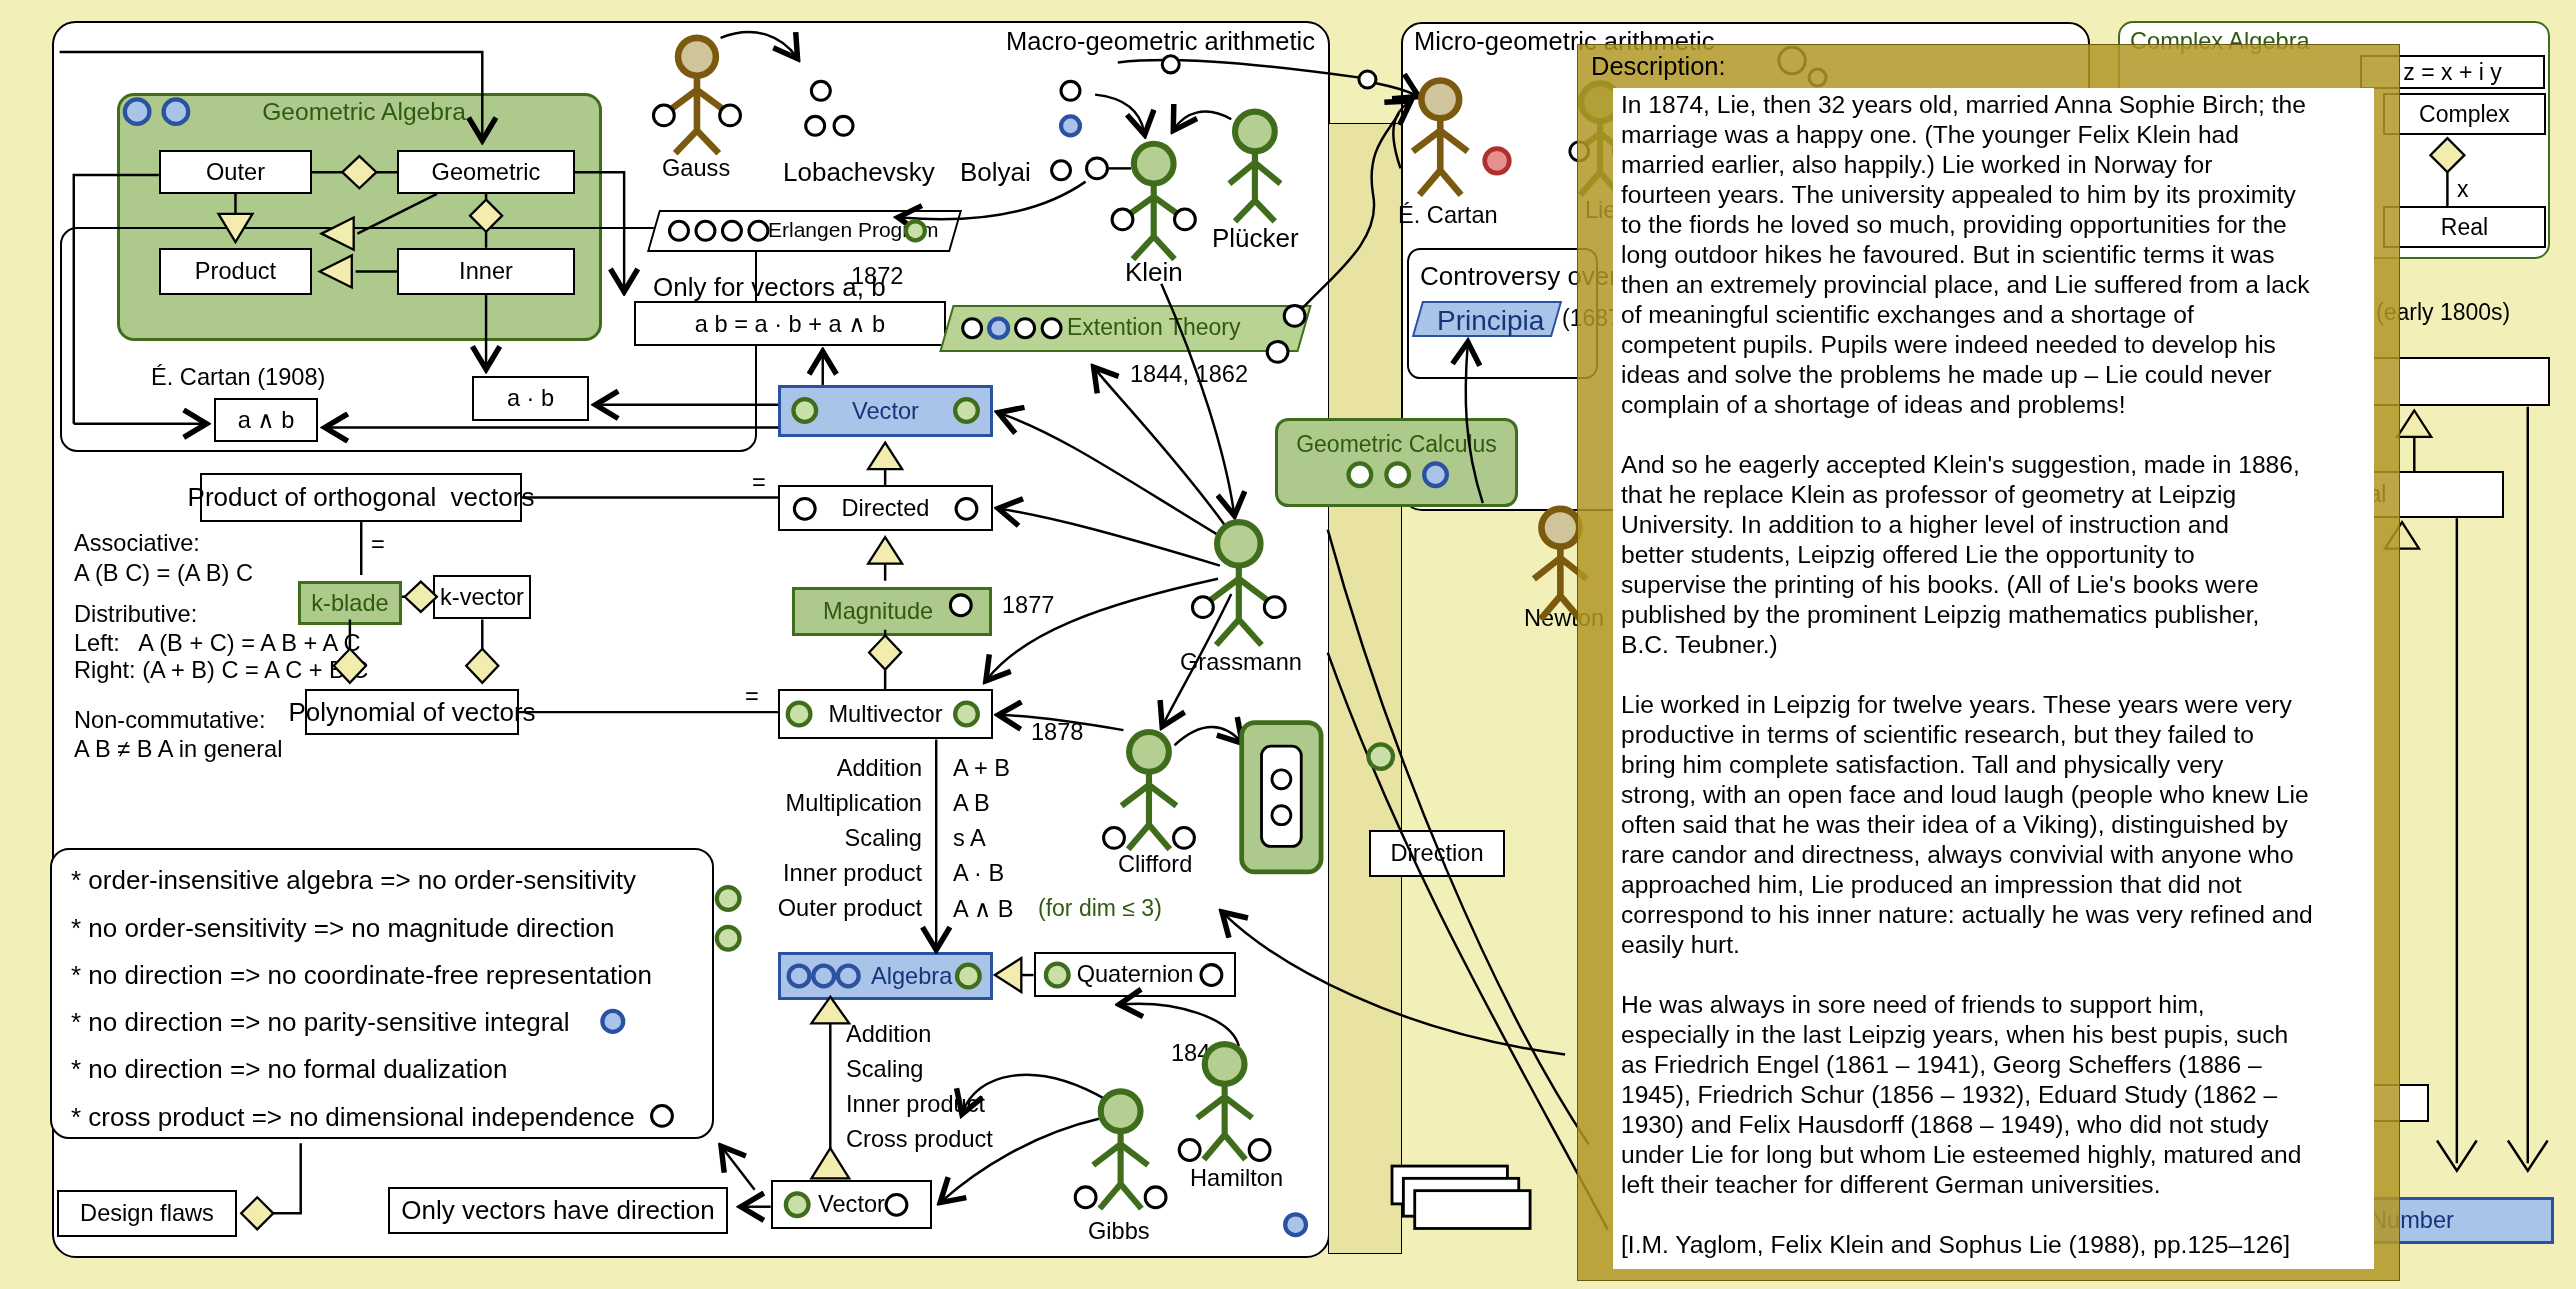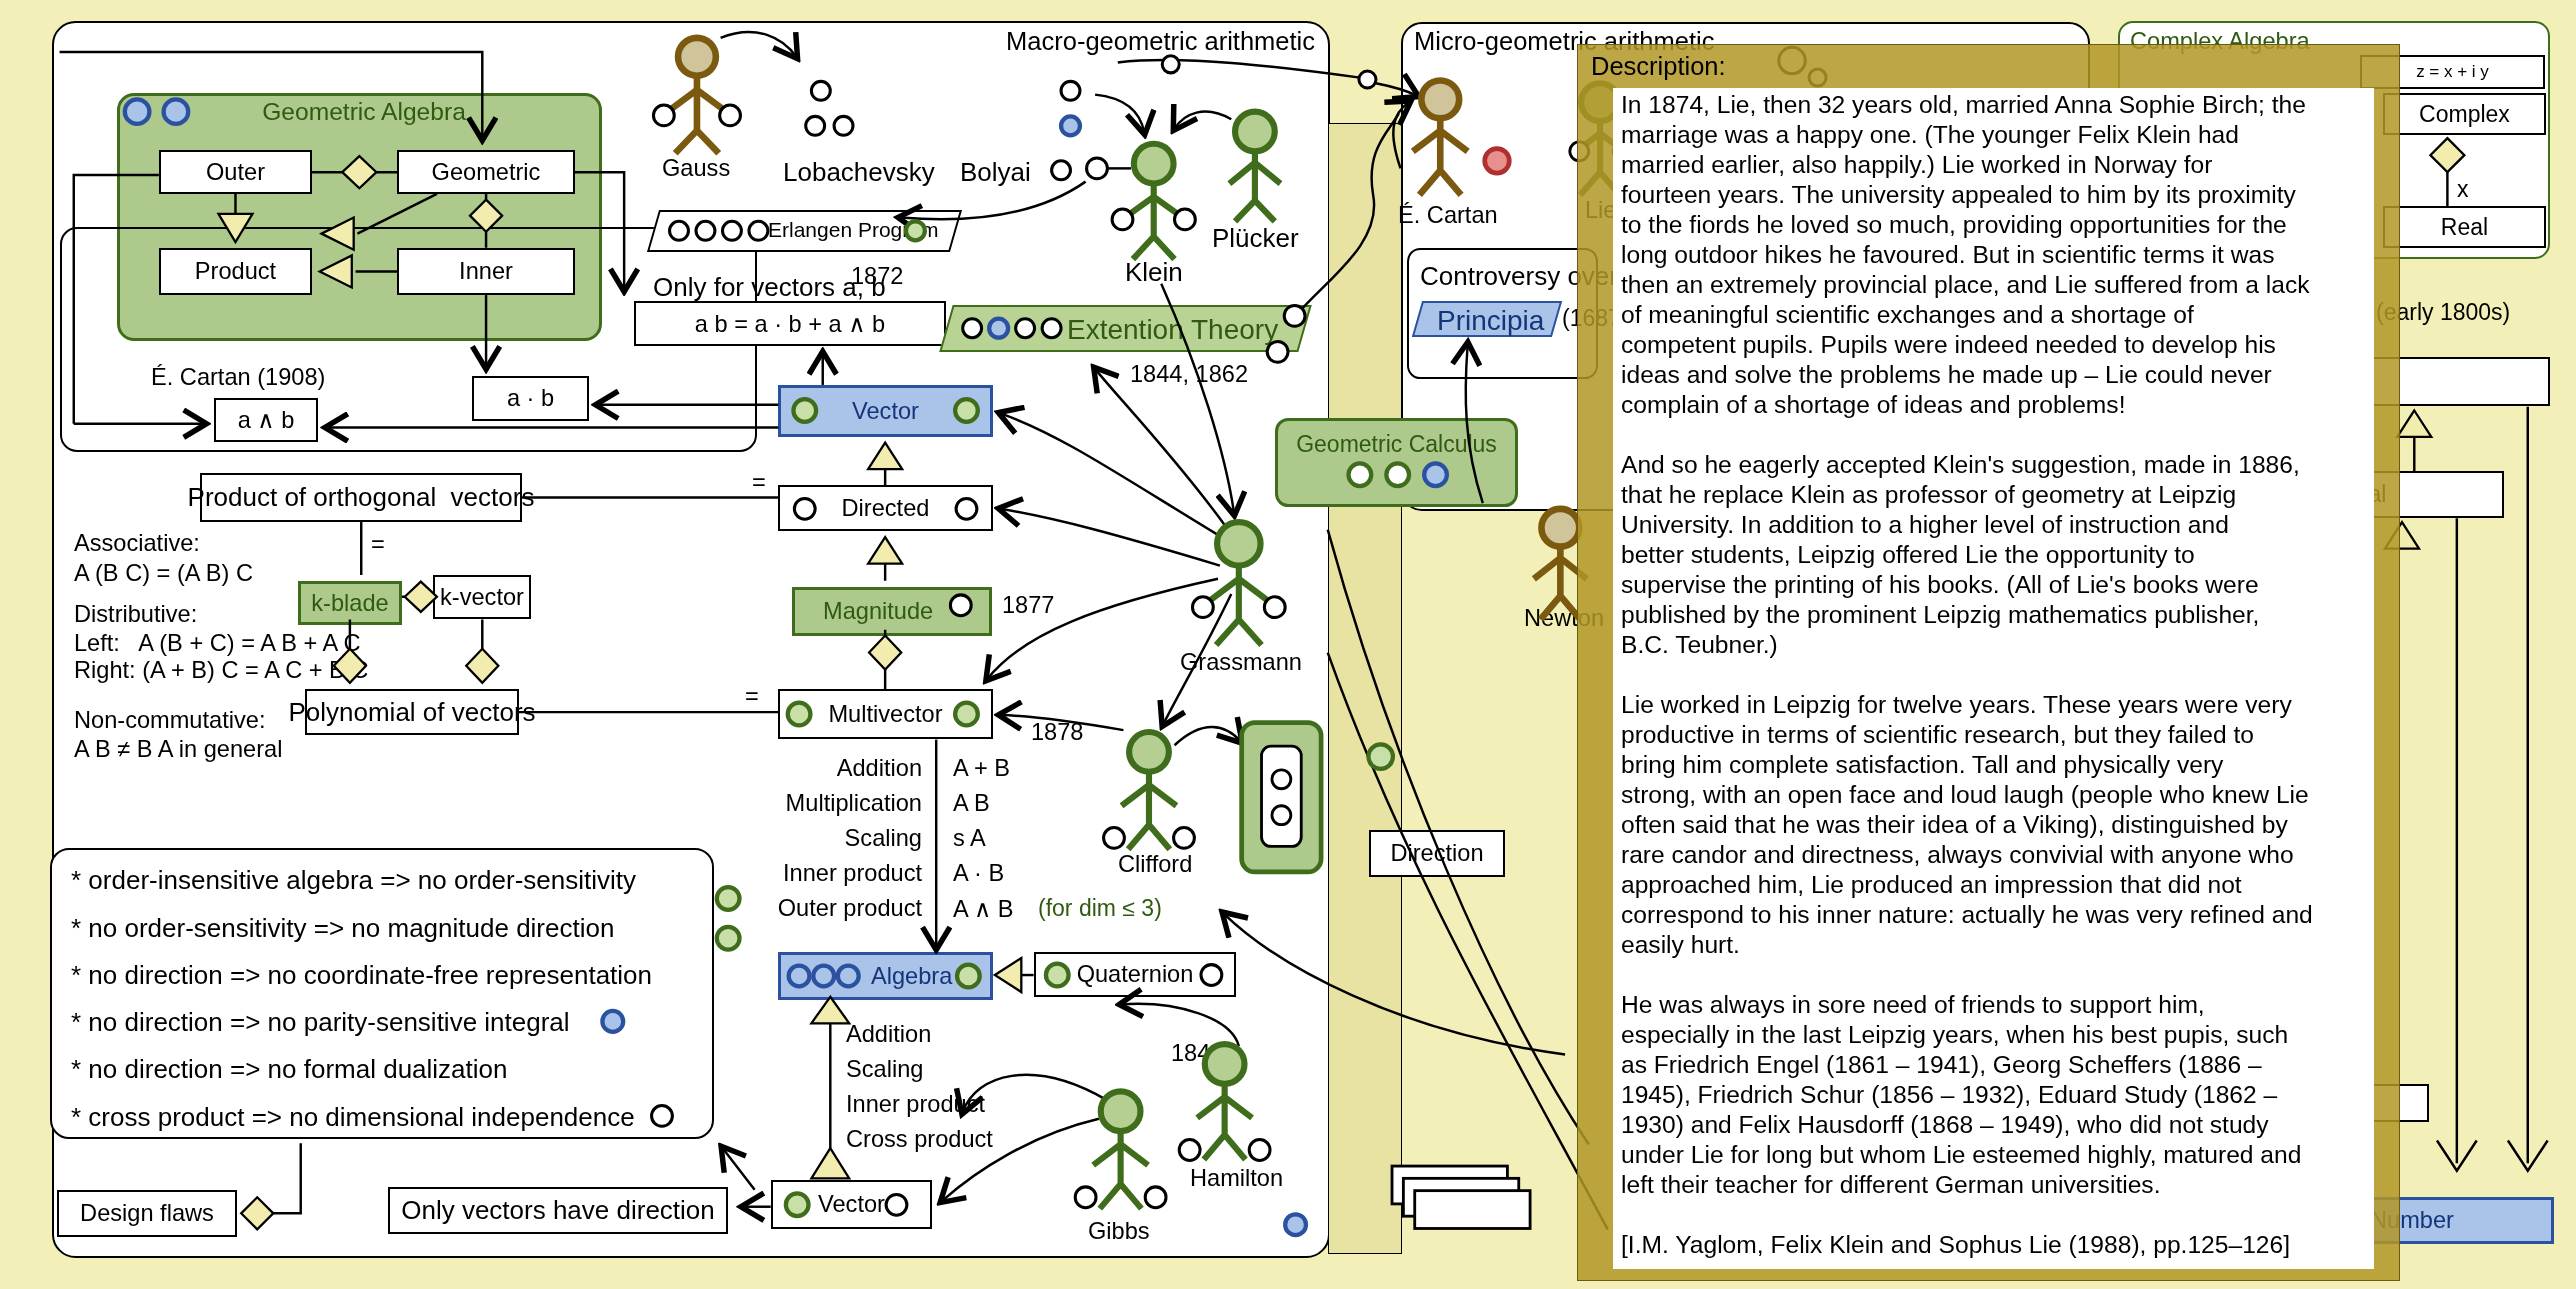--- a/index.html
+++ b/index.html
@@ -72,21 +72,21 @@
   <div class="abs lbl small" style="left:960px;top:157px;">Bolyai</div>
   <div class="abs lbl" style="left:662px;top:155px;">Gauss</div>
   <div class="abs lbl small" style="left:1125px;top:257px;">Klein</div>
   <div class="abs lbl small" style="left:1212px;top:223px;">Plücker</div>
 
   <div class="abs skew" style="left:653px;top:210px;width:303px;height:42px;background:#fff;border:2.4px solid #000;"></div>
   <div class="abs lbl" style="left:768px;top:218px;font-size:21px;">Erlangen Program</div>
   <div class="abs lbl" style="left:851px;top:263px;">1872</div>
 
   <div class="abs skew" style="left:946px;top:305px;width:359px;height:47px;background:#b9d394;border:2.8px solid #3f6d1c;"></div>
-  <div class="abs lbl green" style="left:1067px;top:314px;font-size:28px;">Extention Theory</div>
+  <div class="abs lbl green" style="left:1067px;top:314px;font-size:23px;">Extention Theory</div>
   <div class="abs lbl" style="left:1130px;top:361px;">1844, 1862</div>
 
   <div class="abs box bbox" style="left:778px;top:385px;width:215px;height:52px;">Vector</div>
   <div class="abs box" style="left:778px;top:485px;width:215px;height:46px;">Directed</div>
   <div class="abs box gbox" style="left:792px;top:581px;width:200px;height:49px;border-width:3.3px;justify-content:flex-start;padding-left:28px;">Magnitude</div>
   <div class="abs box" style="left:778px;top:689px;width:215px;height:50px;">Multivector</div>
 
   <div class="abs lbl ops-label" style="left:662px;top:755px;width:260px;">Addition</div>
   <div class="abs lbl ops-label" style="left:662px;top:790px;width:260px;">Multiplication</div>
   <div class="abs lbl ops-label" style="left:662px;top:825px;width:260px;">Scaling</div>
@@ -133,21 +133,21 @@
   <div class="abs lbl" style="left:1398px;top:202px;">É. Cartan</div>
   <div class="abs lbl" style="left:1585px;top:197px;">Lie</div>
   <div class="abs lbl" style="left:1524px;top:605px;">Newton</div>
   <div class="abs" style="left:1407px;top:248px;width:191px;height:131px;background:#fff;border:2.4px solid #000;border-radius:13.2px;"></div>
   <div class="abs lbl small" style="left:1420px;top:261px;">Controversy over</div>
   <div class="abs skew" style="left:1417px;top:301px;width:140px;height:36px;background:#a9c4e8;border:2.8px solid #2a52a0;"></div>
   <div class="abs lbl navy" style="left:1437px;top:305px;font-size:28px;">Principia</div>
   <div class="abs lbl" style="left:1562px;top:305px;font-size:23px;">(1687)</div>
 
   <div class="abs lbl green" style="left:2130px;top:28px;font-size:23.6px;">Complex Algebra</div>
-  <div class="abs box" style="left:2360px;top:55px;width:185px;height:34px;border-width:2.4px;font-size:17px;">z = x + i y</div>
+  <div class="abs box" style="left:2360px;top:55px;width:185px;height:34px;border-width:2.4px;font-size:23px;">z = x + i y</div>
   <div class="abs box" style="left:2383px;top:93px;width:163px;height:42px;border-width:2.4px;font-size:23px;">Complex</div>
   <div class="abs lbl" style="left:2457px;top:176px;font-size:23px;">x</div>
   <div class="abs box" style="left:2383px;top:206px;width:163px;height:42px;border-width:2.4px;font-size:23px;">Real</div>
   <div class="abs lbl" style="left:2376px;top:299px;font-size:23px;">(early 1800s)</div>
   <div class="abs box" style="left:2326px;top:357px;width:224px;height:49px;border-width:2.4px;"></div>
   <div class="abs box" style="left:2251px;top:471px;width:253px;height:47px;border-width:2.4px;font-size:23px;">
     <span>al</span>
   </div>
   <div class="abs box" style="left:2289px;top:1084px;width:140px;height:38px;border-width:2.4px;"></div>
   <div class="abs box bbox" style="left:2270px;top:1197px;width:284px;height:47px;font-size:23.6px;">Number</div>

